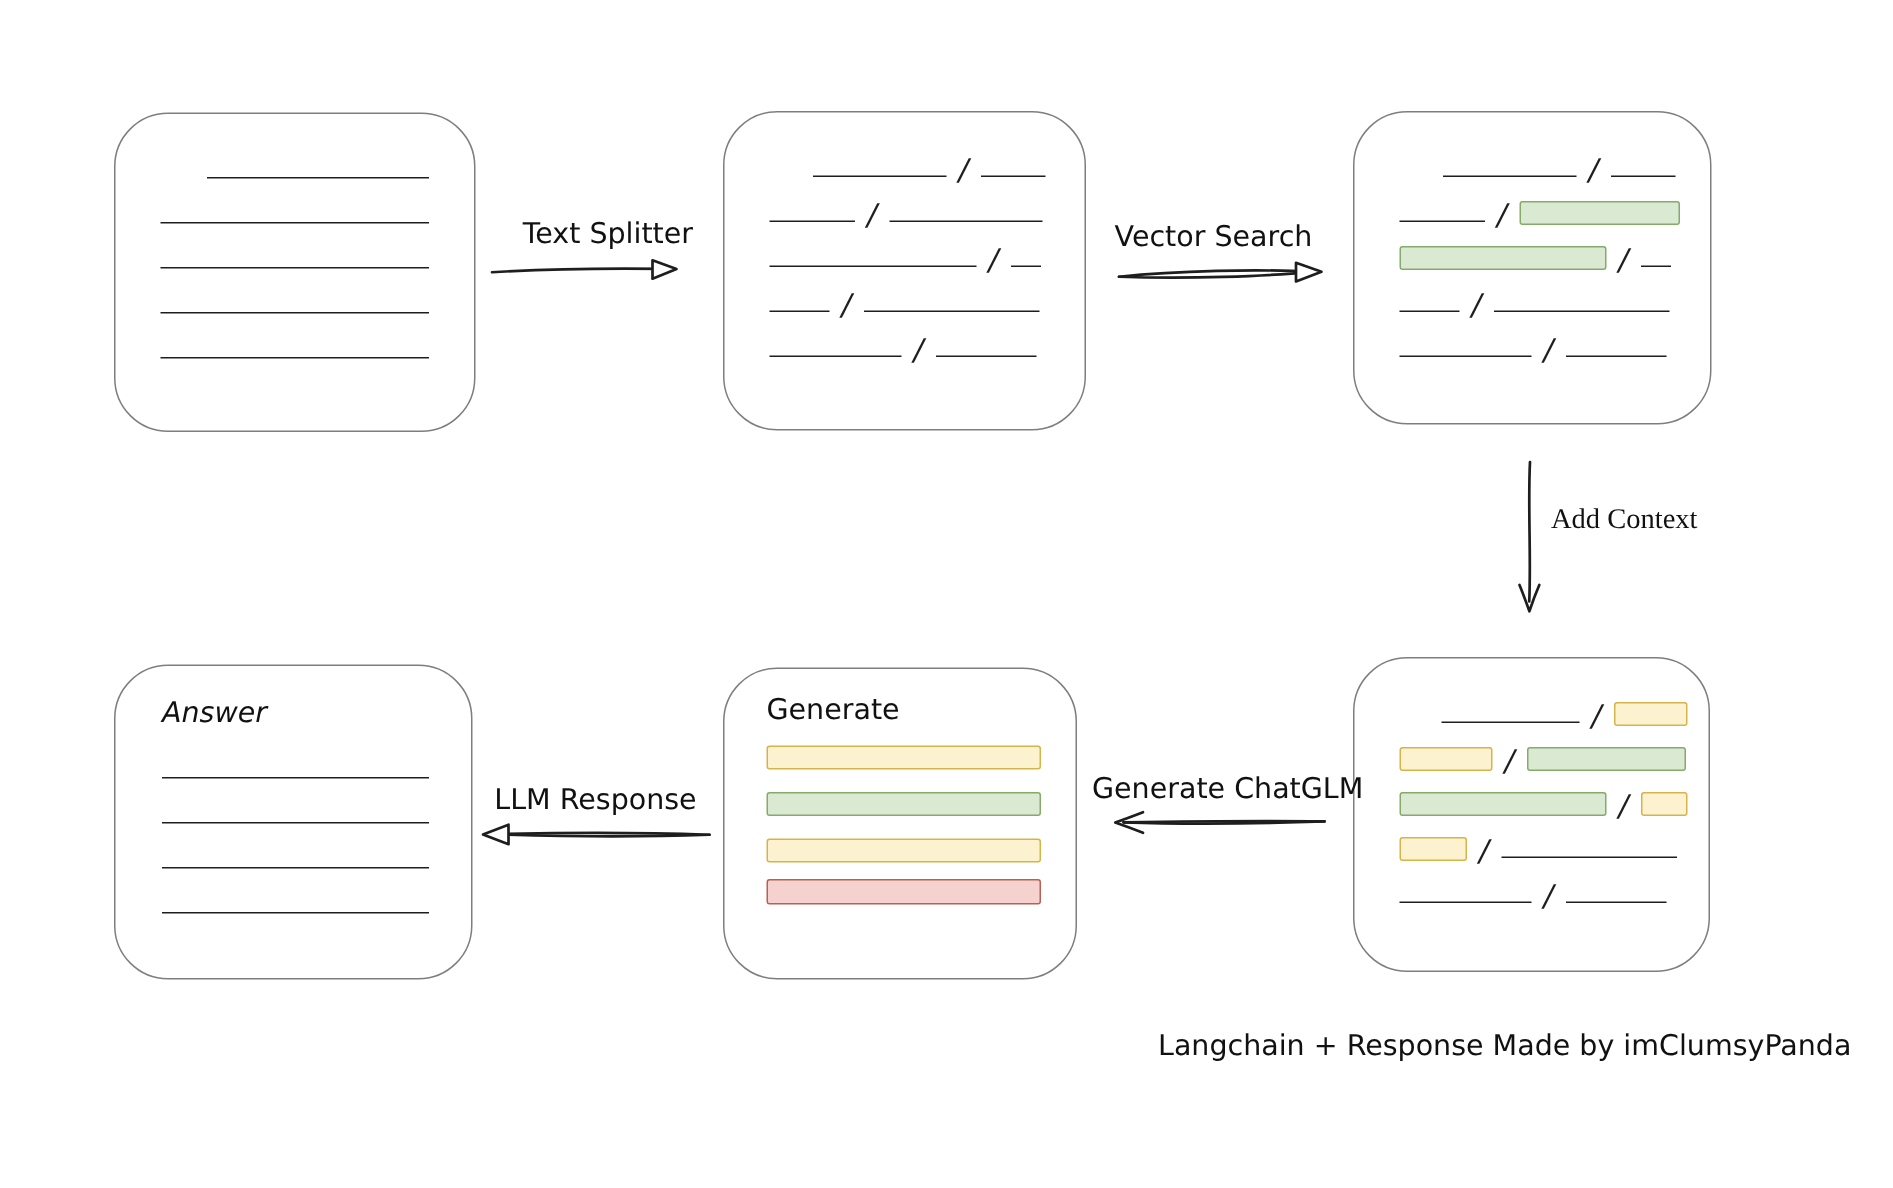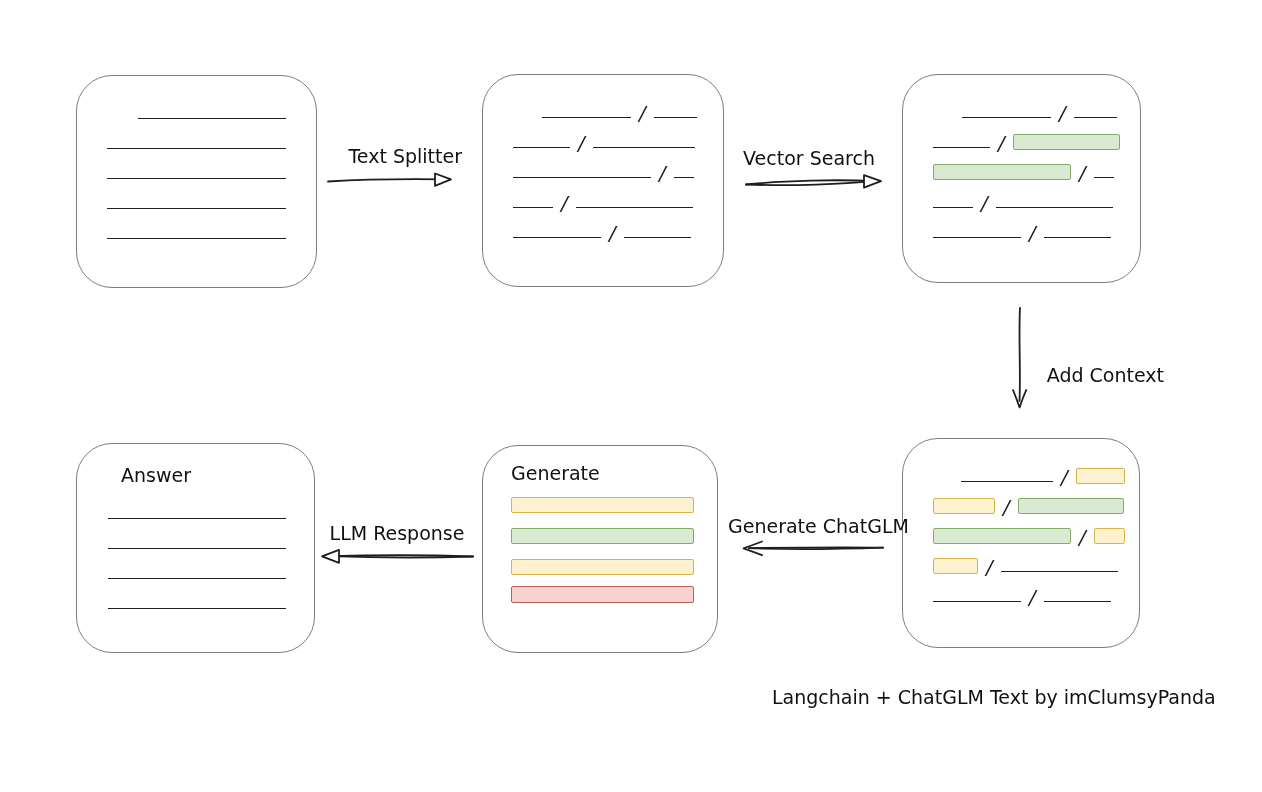--- a/index.html
+++ b/index.html
@@ -19,21 +19,21 @@
   .rows{padding:16px 0 0 30px;}
   .row{height:30px;display:flex;align-items:flex-end;}
   .seg-line{display:inline-block;border-bottom:1.8px solid var(--line);margin-bottom:3px;}
   .seg-slash{font-size:20px;line-height:16px;margin:0 8px;font-style:italic;color:var(--line);}
   .seg-rect{display:inline-block;height:16px;border-radius:2px;box-sizing:border-box;margin-bottom:1px;}
   .seg-rect.green,.bar.green{background:var(--green-fill);border:1.8px solid var(--green-stroke);}
   .seg-rect.yellow,.bar.yellow{background:var(--yellow-fill);border:1.8px solid var(--yellow-stroke);}
   .seg-rect.red,.bar.red{background:var(--red-fill);border:1.8px solid var(--red-stroke);}
 
   
-  .b4 .node-label{margin:20px 0 0 44px;}
+  .b4 .node-label{margin:20px 0 0 31px;font-style:italic;}
   .rows.ans{padding:5px 0 0 31px;}
 
   
   .b5{padding:16px 25px 0 28px;}
   .node-label{font-size:19px;line-height:23px;color:var(--text);}
   .bars .bar{width:183px;height:16px;border-radius:2px;margin-top:15px;box-sizing:border-box;}
   .bars.k .bar:first-child{margin-top:12px;}
   .node-label.q{margin-top:9px;}
   .bars .bar.red{height:17px;margin-top:11px;}
 
@@ -42,21 +42,21 @@
   .arrow path{stroke:var(--line);stroke-width:1.8;fill:none;stroke-linecap:round;stroke-linejoin:round;}
   .arrow path.head{fill:#ffffff;}
   .a-ts{left:326px;top:169px;width:132px;height:22px;}
   .a-vs{left:744px;top:171px;width:148px;height:22px;}
   .a-ac{left:1008px;top:306px;width:24px;height:112px;}
   .a-gp{left:737px;top:537px;width:148px;height:22px;}
   .a-lr{left:315px;top:545px;width:160px;height:22px;}
   .arrow-label{position:absolute;font-size:19px;line-height:22px;color:var(--text);text-align:center;white-space:nowrap;}
   .l-ts{left:322px;top:145px;width:140px;text-align:right;}
   .l-vs{left:734px;top:147px;width:150px;}
-  .l-ac{left:1034px;top:364px;width:130px;text-align:right;}
+  .l-ac{left:1034px;top:336px;width:130px;text-align:left;font-family:Liberation Serif, serif;}
   .l-gp{left:728px;top:515px;width:160px;}
   .l-lr{left:322px;top:522px;width:150px;}
 
   .footer{position:absolute;left:772px;top:686px;width:424px;text-align:center;font-size:19px;color:var(--text);white-space:nowrap;}
 </style>
 </head>
 <body>
 
 <div class="canvas">
 
@@ -226,14 +226,14 @@
     <path d="M25,4.5 C18,7.2 11,9.8 6.5,11.3 C12,13.2 19,15.8 25,18.2"></path>
   </svg>
 
   <div class="arrow-label l-lr">LLM Response</div>
   <svg class="arrow a-lr" viewBox="0 0 160 22">
     <path d="M158,11.5 C110,9.8 58,10 14,11.2"></path>
     <path d="M158,11.5 C105,13.4 55,12.6 14,11.2"></path>
     <path class="head" d="M24,4.8 L7,11.3 L24,17.8 Z"></path>
   </svg>
 
-  <div class="footer">Langchain + ChatGLM Text by imClumsyPanda</div>
+  <div class="footer">Langchain + Response Made by imClumsyPanda</div>
 </div>
 
 </body></html>

